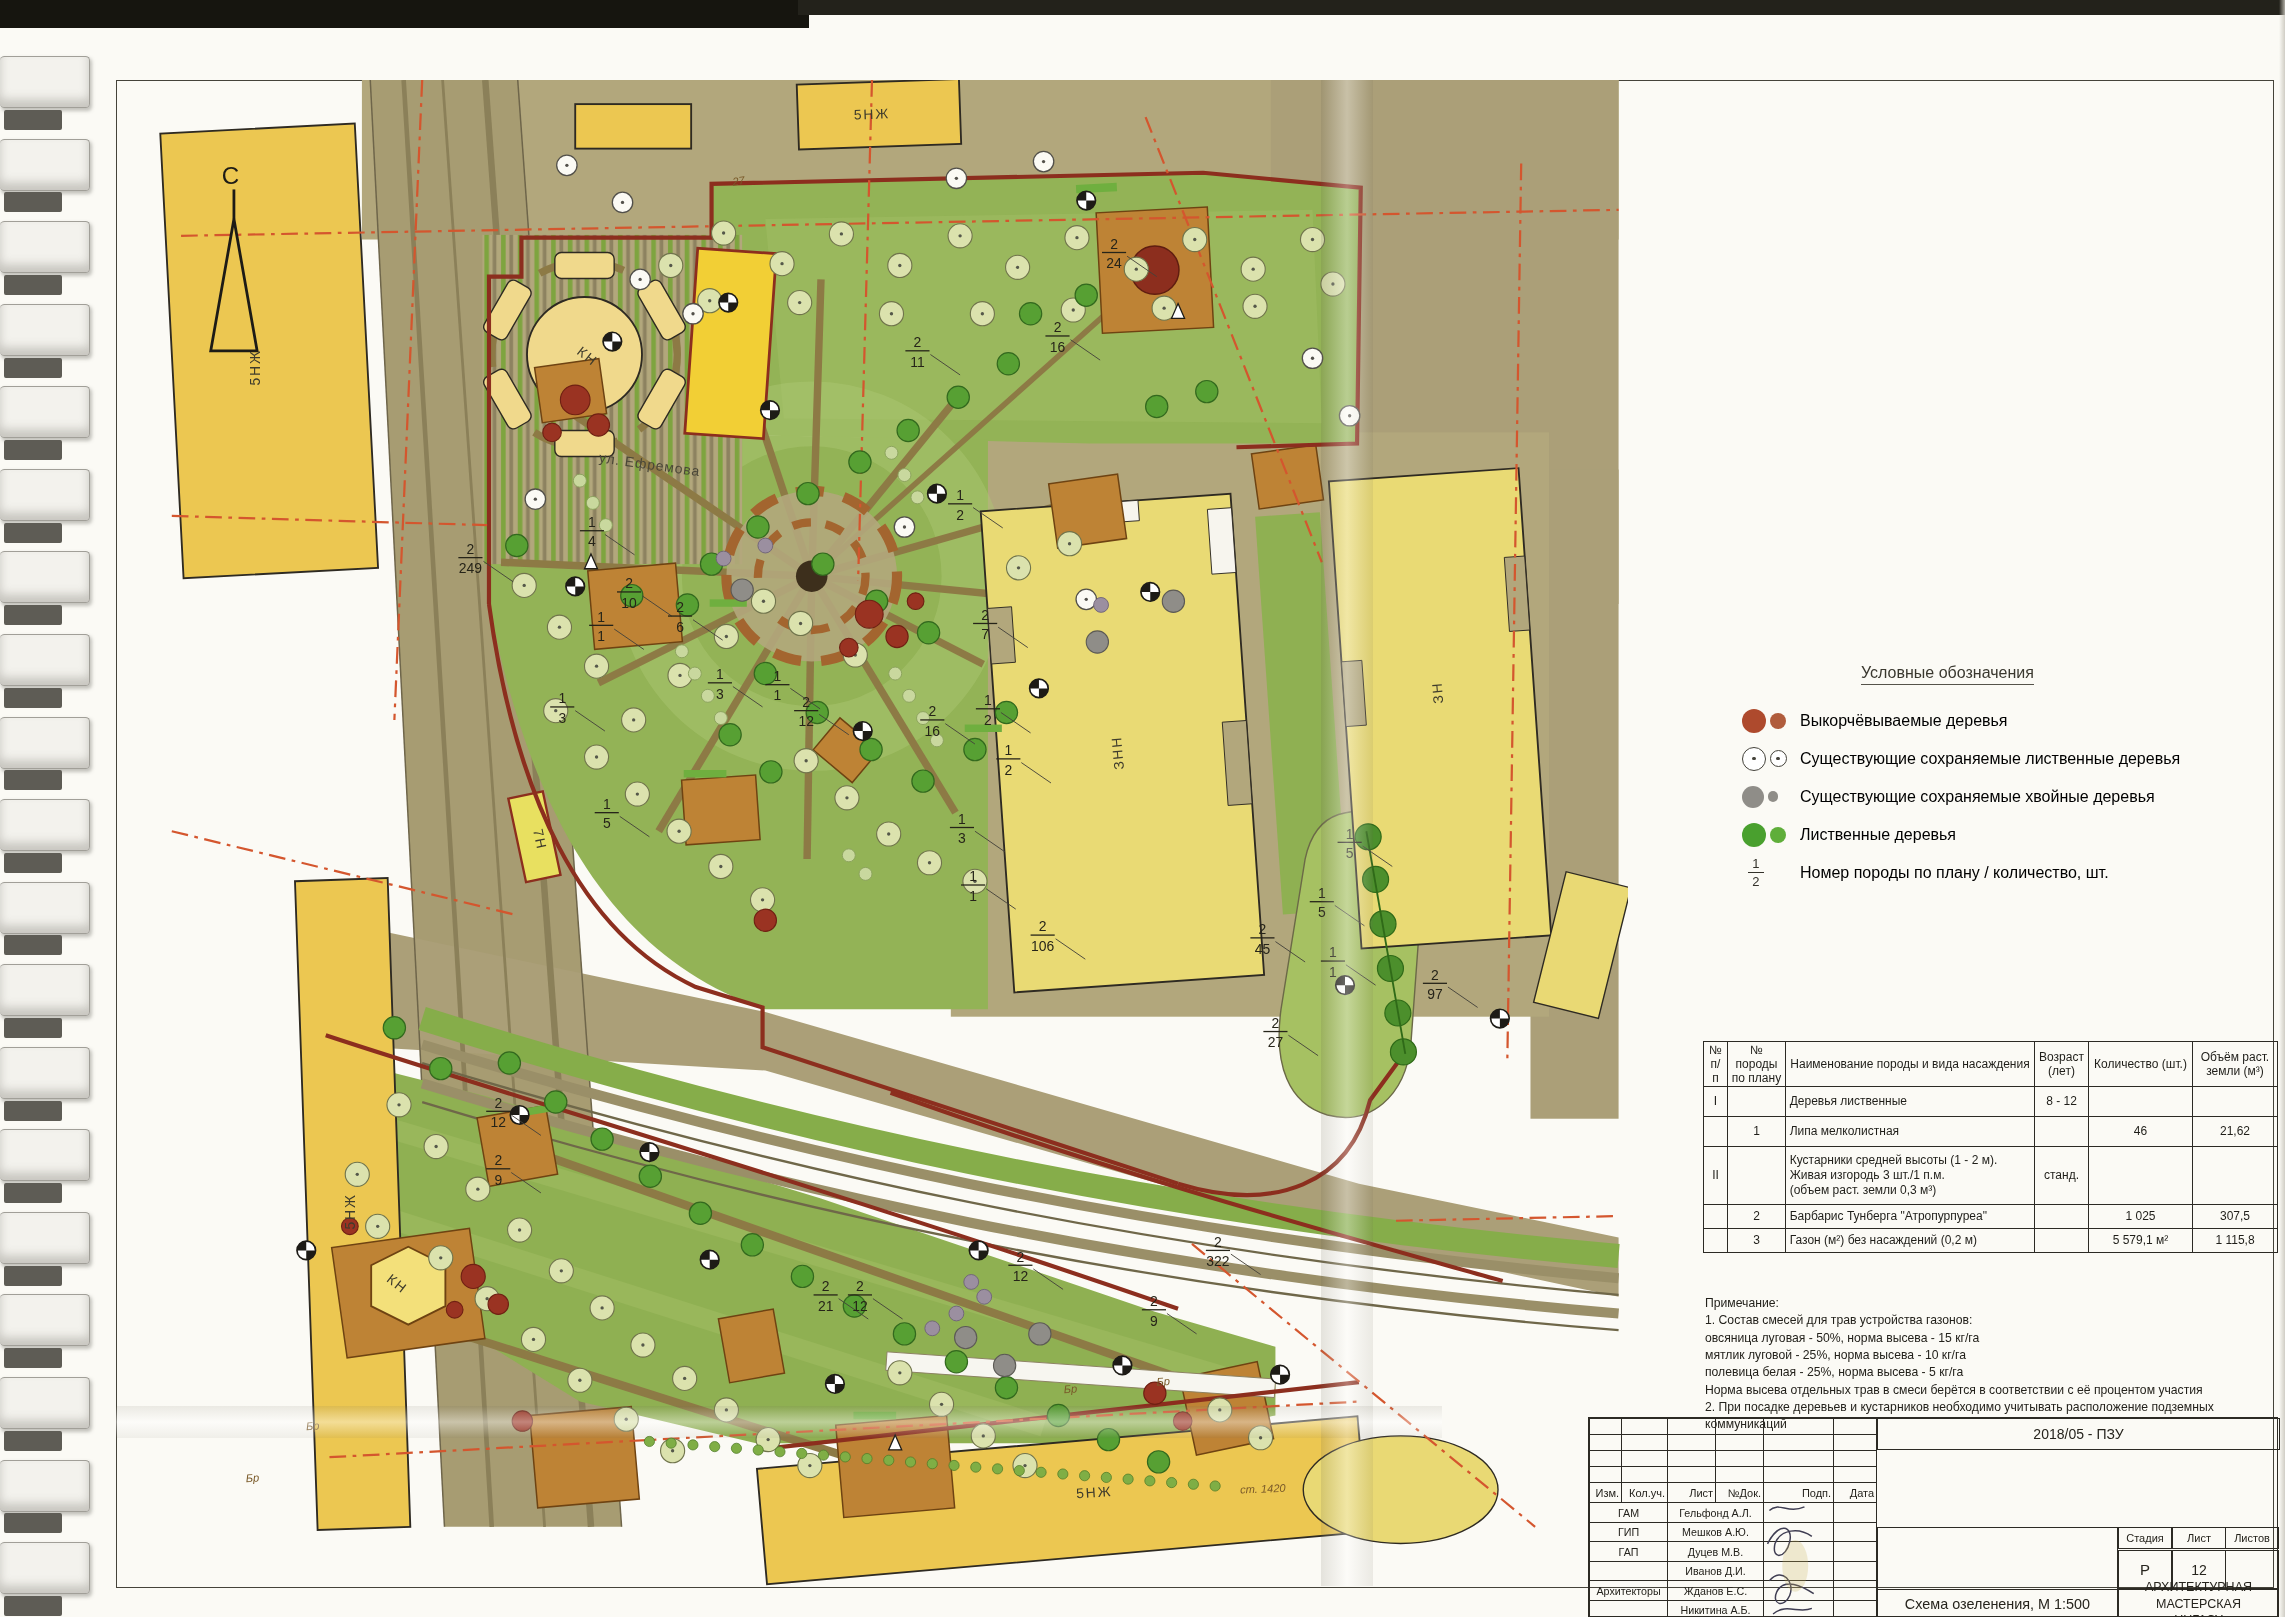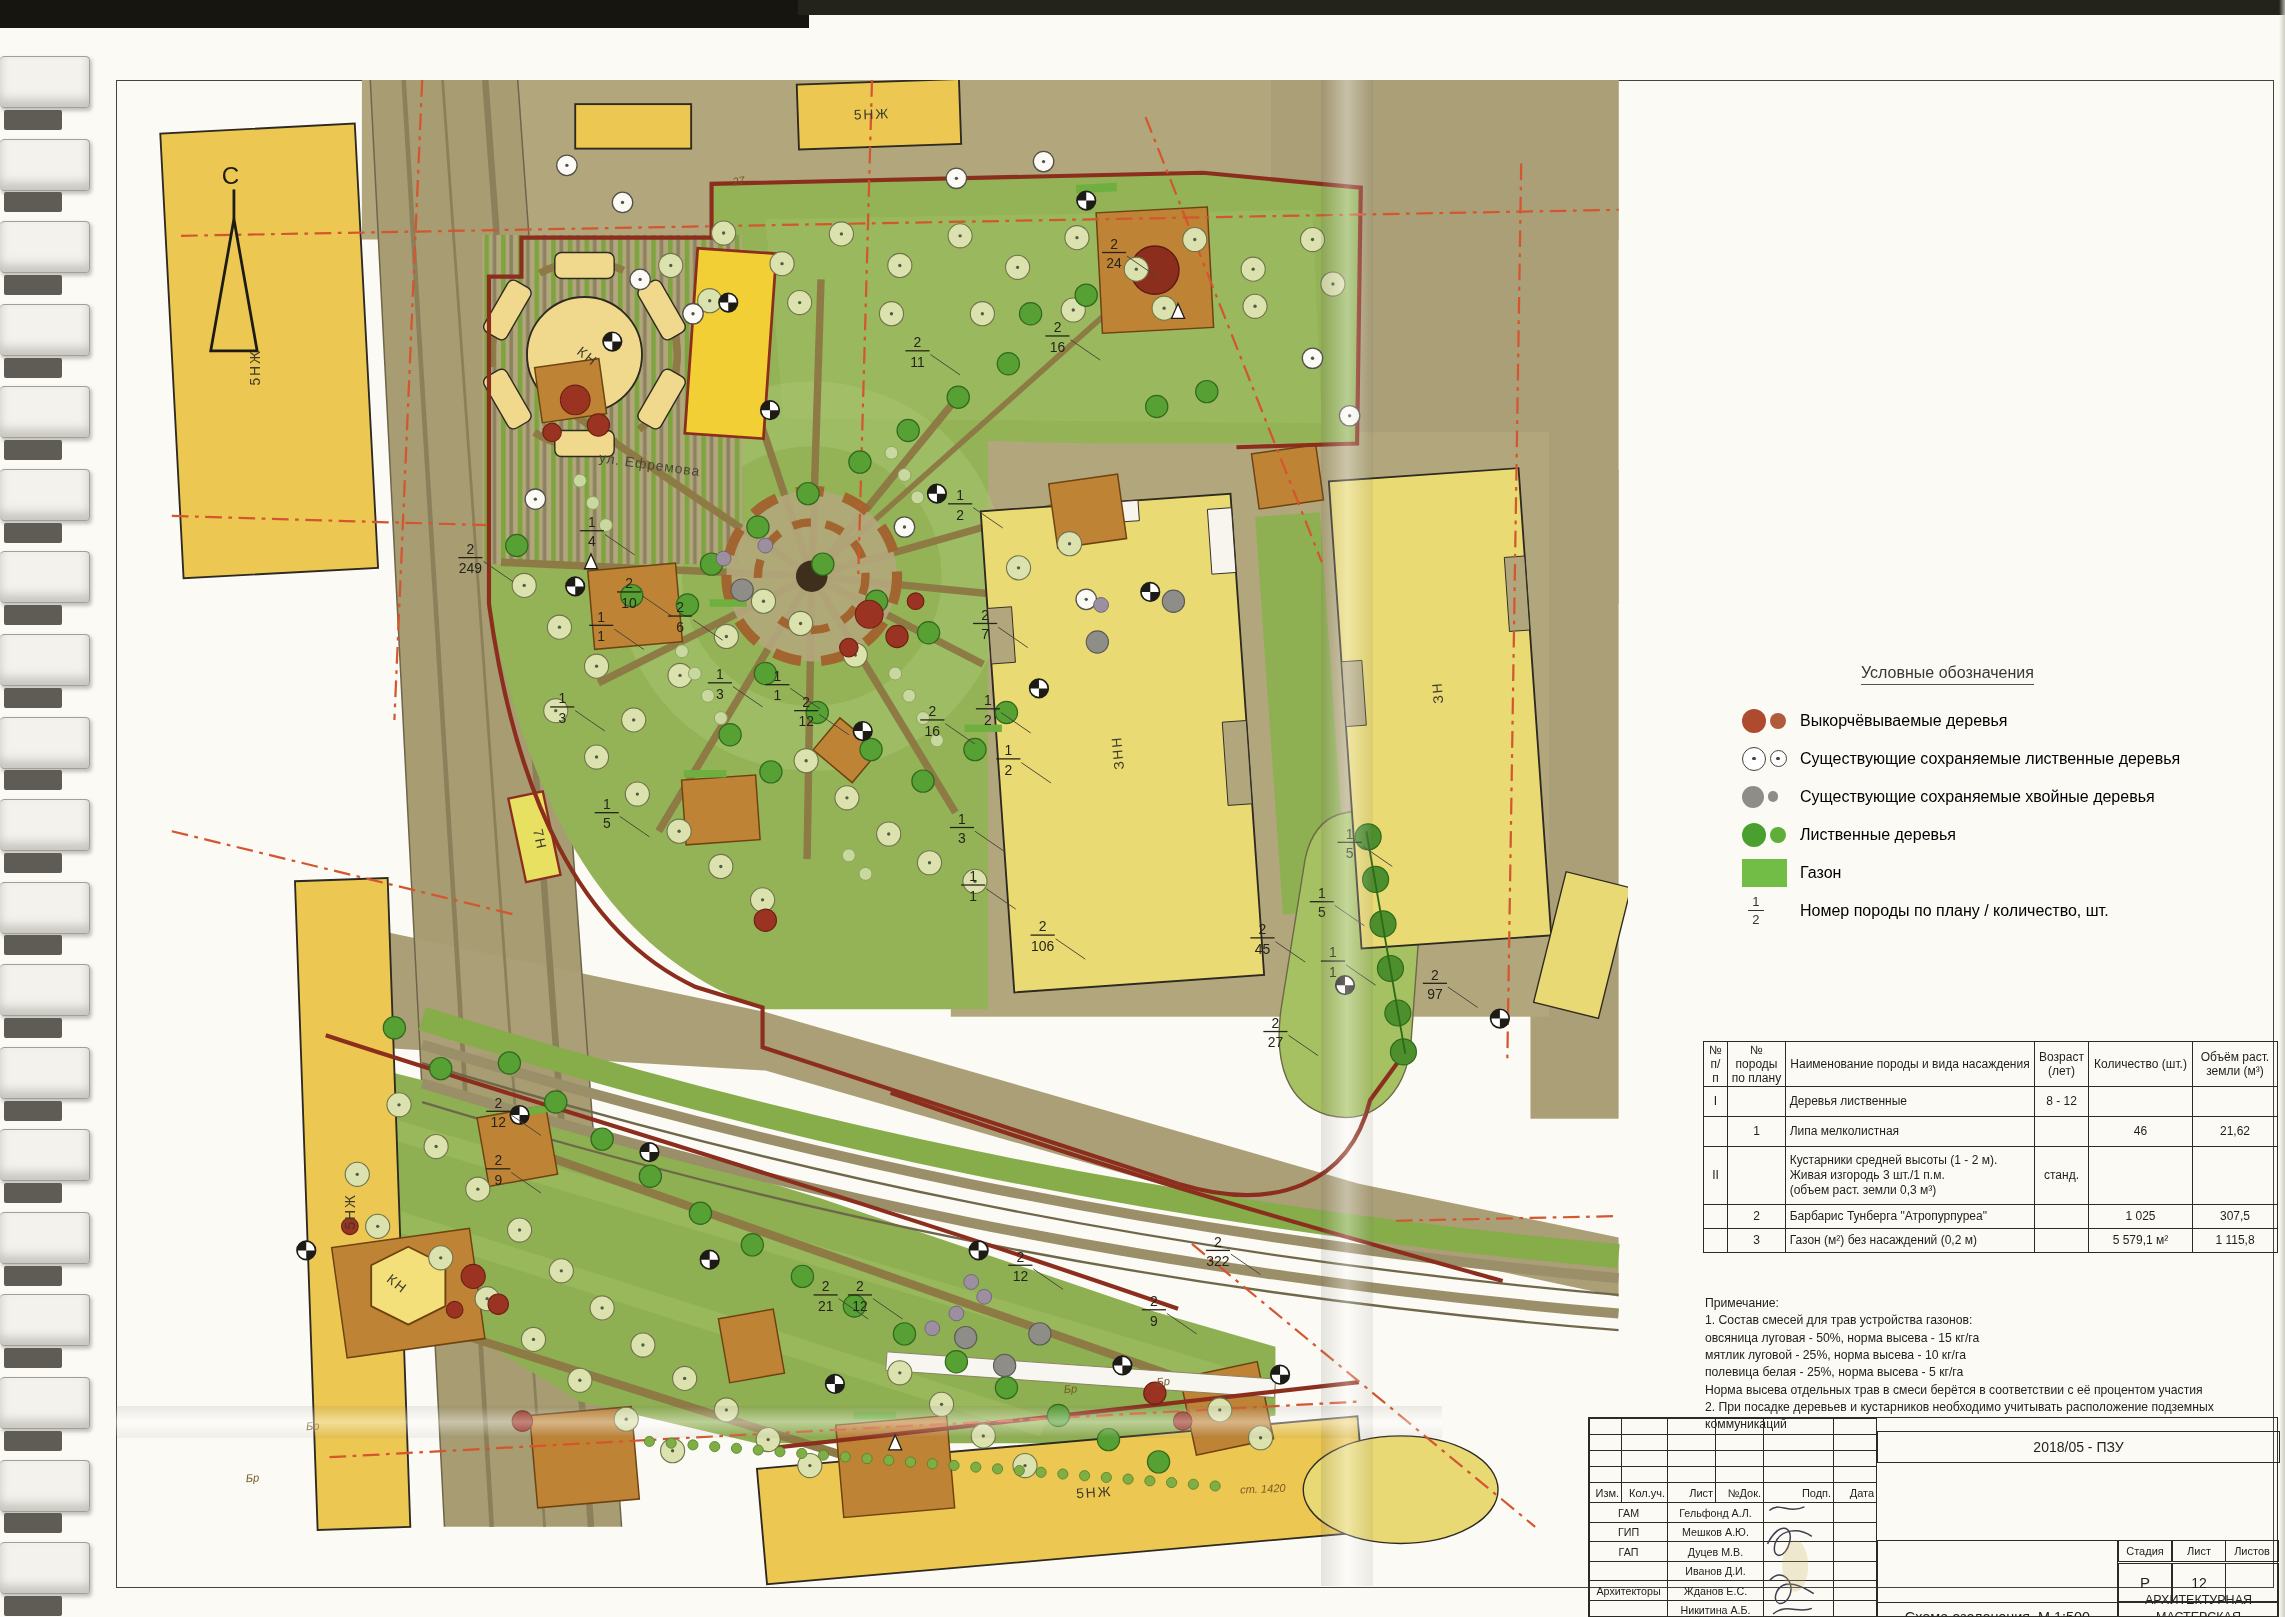--- a/index.html
+++ b/index.html
@@ -36,21 +36,21 @@
   #ptable{left:1703px;top:1041px;border-collapse:collapse;background:rgba(255,255,255,.0);}
   #ptable th,#ptable td{border:1.1px solid #2c2a24;font-size:12px;padding:0.9px 3.7px;vertical-align:middle;color:#1f1e19;}
   #ptable th{font-weight:normal;text-align:center;}
   #ptable td.name{text-align:left;white-space:pre-line;line-height:1.25;}
   #ptable td{text-align:center;white-space:pre-line;}
   #ptable{border:1.9px solid #2c2a24;}
   
   #notes{left:1705px;top:1295px;width:533px;font-size:12.2px;line-height:1.42;color:#24221c;}
   
   #tblock{left:1588px;top:1417px;width:690px;height:200px;border:1.9px solid #2c2a24;box-sizing:border-box;font-size:11px;}
-  #tblock .cell{position:absolute;box-sizing:border-box;border:0.9px solid #2c2a24;display:flex;align-items:center;justify-content:center;text-align:center;margin-top:13px;}
+  #tblock .cell{position:absolute;box-sizing:border-box;border:0.9px solid #2c2a24;display:flex;align-items:center;justify-content:center;text-align:center;}
   #sign-table{position:absolute;left:0;top:0;border-collapse:collapse;}
   #sign-table td{border:0.9px solid #2c2a24;font-size:10.7px;padding:0 1.9px;text-align:center;height:19.5px;box-sizing:border-box;color:#24221c;}
   #sign-table tr.hdr td{height:20.4px;font-size:11px;text-align:right;}
   #sign-table tr.empty td{height:16px;}
   .proj{font-size:12.4px;line-height:1.3;padding:2.8px 7.4px;}
   .org{white-space:pre-line;font-size:12.5px;line-height:1.35;}
   svg text{font-family:"Liberation Sans",sans-serif;}
 </style>
 </head>
 <body>
@@ -897,26 +897,20 @@
         </div>
         <div class="lg-row">
           <div class="lg-sym">
             <i class="dot" style="width: 24px; height: 24px; background: rgb(73, 160, 46);"></i>
             <i class="dot" style="width: 16px; height: 16px; background: rgb(95, 174, 58);"></i>
           </div>
           <div class="lg-label">Лиственные деревья</div>
         </div>
         <div class="lg-row">
           <div class="lg-sym">
-            <i style="display: inline-block; width: 45px; height: 28px; background: rgb(113, 189, 69);"></i>
-          </div>
-          <div class="lg-label">Газон</div>
-        </div>
-        <div class="lg-row">
-          <div class="lg-sym">
             <span class="lg-frac">
               <span class="t">1</span>
               <span class="b">2</span>
             </span>
           </div>
           <div class="lg-label">Номер породы по плану / количество, шт.</div>
         </div>
       </div>
   </div>
 

